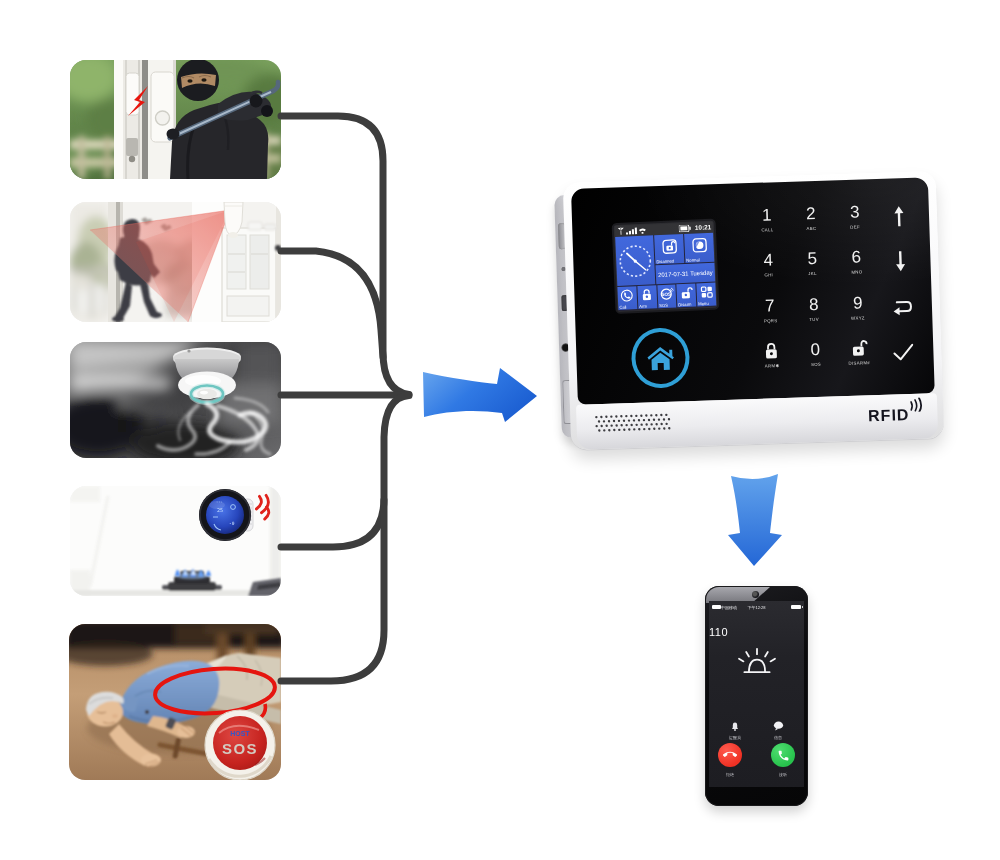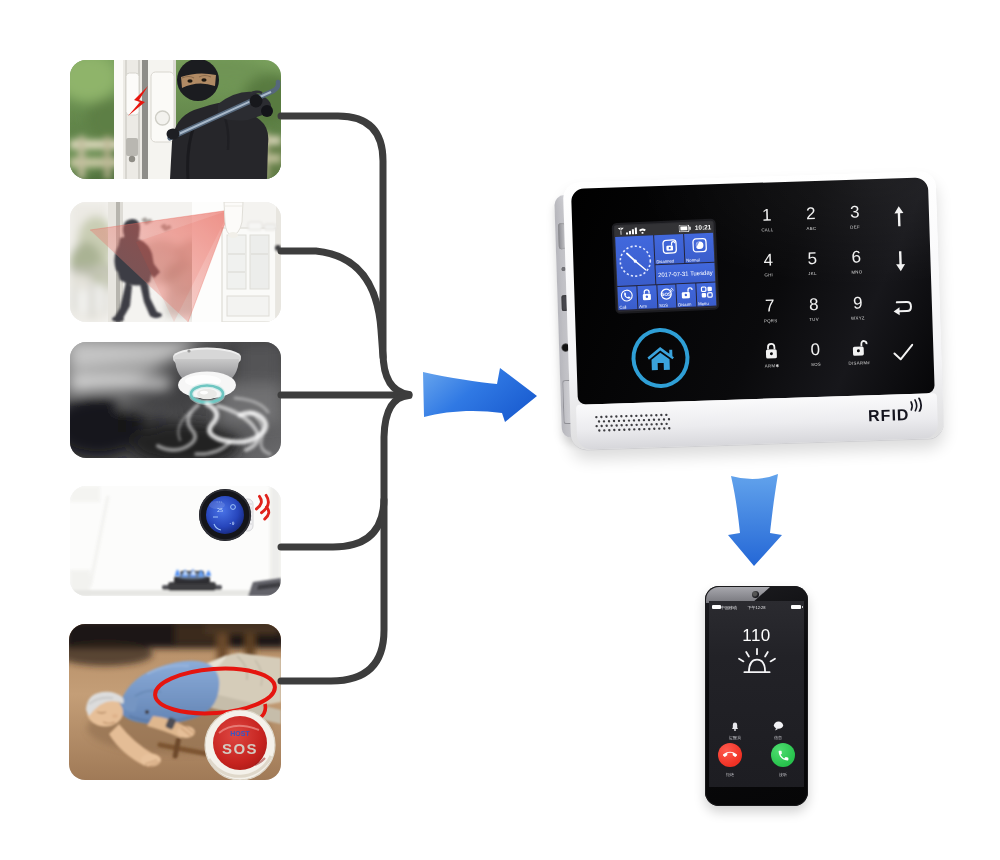--- a/index.html
+++ b/index.html
@@ -91,22 +91,22 @@
              background:radial-gradient(circle at 40% 40%,#555 0 30%,#17171c 60%);}
   .phone-screen{position:absolute;left:4px;top:15px;width:95px;height:186px;
                 background:linear-gradient(180deg,#2b2b30 0%,#222227 30%,#1d1d22 100%);}
   .ph-status{position:absolute;left:2px;top:2px;right:2px;height:8px;display:flex;
              align-items:center;justify-content:space-between;color:#e9e9ec;}
   .ph-status .t{font-size:8px;transform:scale(.5);transform-origin:left center;white-space:nowrap;}
   .ph-status .c{font-size:8px;transform:scale(.5);transform-origin:center;white-space:nowrap;position:absolute;left:0;right:0;text-align:center;}
   .ph-batt{width:10px;height:4px;background:#fff;border-radius:1px;position:relative;margin-right:1px;}
   .ph-batt:after{content:"";position:absolute;right:-2px;top:1px;width:1.5px;height:2px;background:#fff;border-radius:0 1px 1px 0;}
   .ph-sig{width:9px;height:4px;background:#fff;border-radius:1px;margin-left:1px;}
-  .ph-number{position:absolute;left:0;top:25px;width:100%;text-align:center;color:#fff;
-             font-size:17px;font-weight:400;letter-spacing:.5px;}
+  .ph-number{position:absolute;left:0;top:25px;width:100%;color:#fff;
+             font-size:11px;font-weight:400;letter-spacing:.5px;}
   .ph-siren{position:absolute;left:50%;top:46px;transform:translateX(-50%);}
   .ph-actions{position:absolute;left:0;top:120px;width:100%;display:flex;justify-content:space-between;
               padding:0 14px;box-sizing:border-box;color:#d6d6da;}
   .ph-act{display:flex;flex-direction:column;align-items:center;width:24px;}
   .ph-act .lb{font-size:8px;transform:scale(.5);margin-top:1px;white-space:nowrap;color:#c9c9ce;}
   .ph-btnrow{position:absolute;left:0;top:142px;width:100%;display:flex;justify-content:space-between;
              padding:0 7px;box-sizing:border-box;}
   .ph-btn{display:flex;flex-direction:column;align-items:center;width:28px;}
   .ph-circle{width:24px;height:24px;border-radius:50%;display:flex;align-items:center;justify-content:center;}
   .ph-circle.red{background:radial-gradient(circle at 35% 30%,#ff5a4e,#ef3124 70%);}

